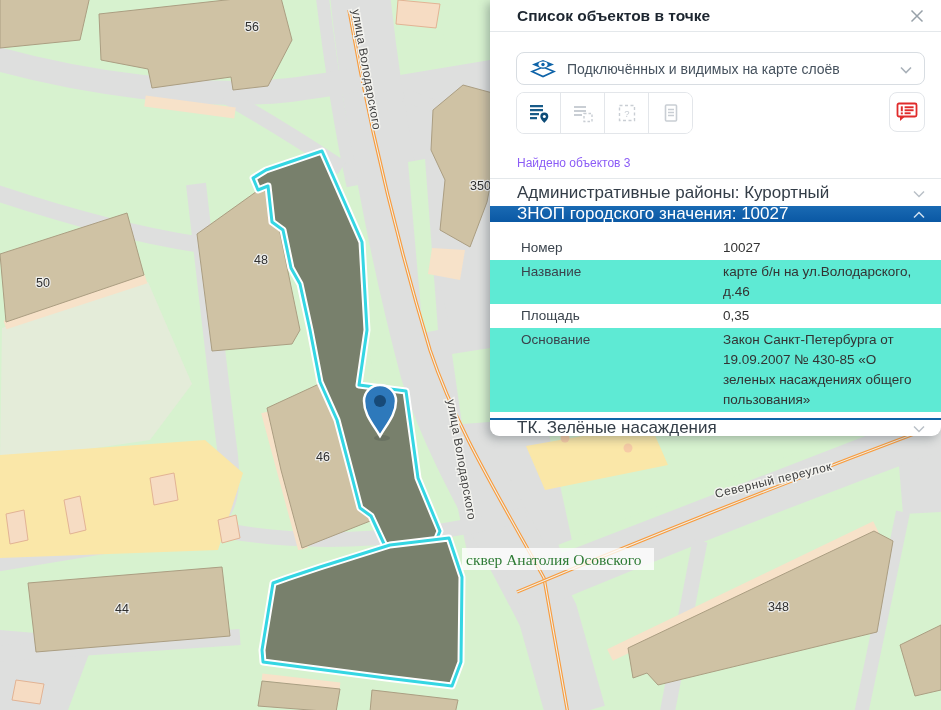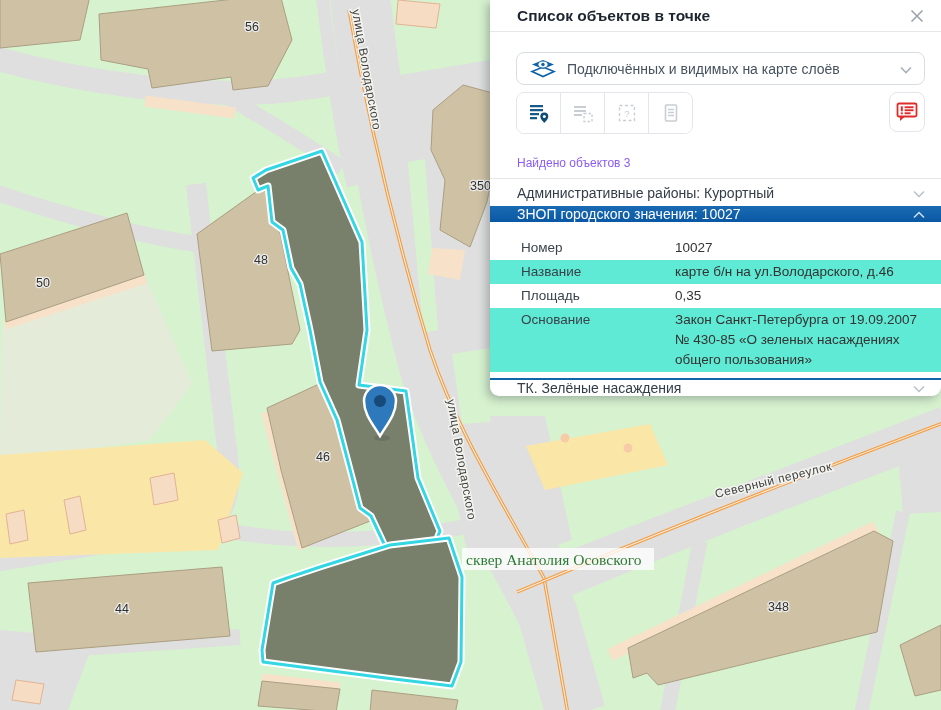--- a/index.html
+++ b/index.html
@@ -23,30 +23,30 @@
   .dropdown-text{flex:1;font-size:14px;color:#46525e;margin-left:10px;white-space:nowrap;}
   .toolbar{margin:7px 16px 0 26px;display:flex;align-items:flex-start;}
   .btn-group{display:flex;border:1px solid #e3e6ea;border-radius:8px;overflow:hidden;}
   .tb{width:43px;height:40px;display:flex;align-items:center;justify-content:center;
       background:#fff;border-left:1px solid #e3e6ea;cursor:pointer;}
   .tb:first-child{border-left:none;}
   .red-btn{margin-left:auto;width:36px;height:40px;box-sizing:border-box;border:1px solid #e3e6ea;
            border-radius:8px;display:flex;align-items:center;justify-content:center;cursor:pointer;background:#fff;}
   .found{margin:21px 16px 0 27px;font-size:12px;color:#8b5cf6;line-height:17px;}
   .acc-row{margin-top:0;height:28px;box-sizing:border-box;border-top:1px solid #e4e8eb;
-           display:flex;align-items:center;padding:0 16px 0 27px;font-size:14px;color:#333d47;cursor:pointer;}
+           display:flex;align-items:center;padding:0 16px 0 27px;font-size:17px;color:#333d47;cursor:pointer;}
   .acc-first{margin-top:6px;}
   .acc-row .lbl-grow{flex:1;}
   .acc-blue{height:16px;border-top:none;background:linear-gradient(#1a6ab3,#0a58a4);color:#fff;}
   .tbl{font-size:13.5px;color:#333;}
   .trow{display:flex;padding:2px 16px 2px 31px;line-height:20px;}
   .trow.first{padding-top:16px;}
   .trow.shade{background:#5eead4;}
   .trow .tlbl{width:154px;flex-shrink:0;color:#3a434c;}
-  .trow .tval{width:252px;}
+  .trow .tval{width:252px;margin-left:48px;}
   .sect-gap{height:6px;}
   .sect-divider{border-top:2px solid #0f66a9;}
   .acc-last{height:16px;border-top:none;border-radius:0 0 9px 9px;}
   .chev{flex-shrink:0;}
 </style>
 </head>
 <body>
 
 <div class="stage">
 

